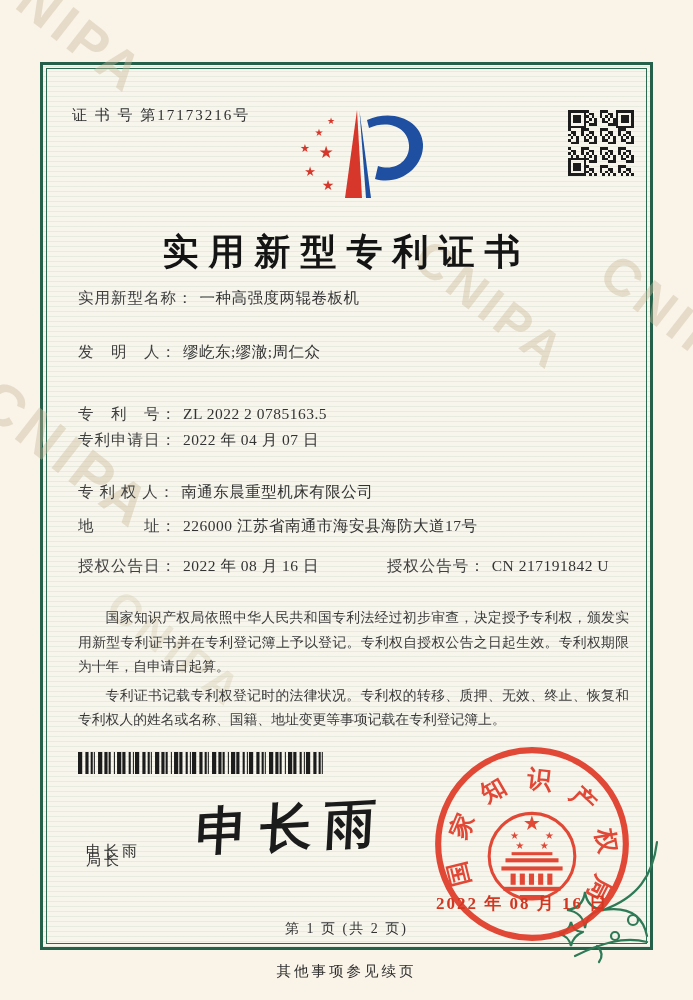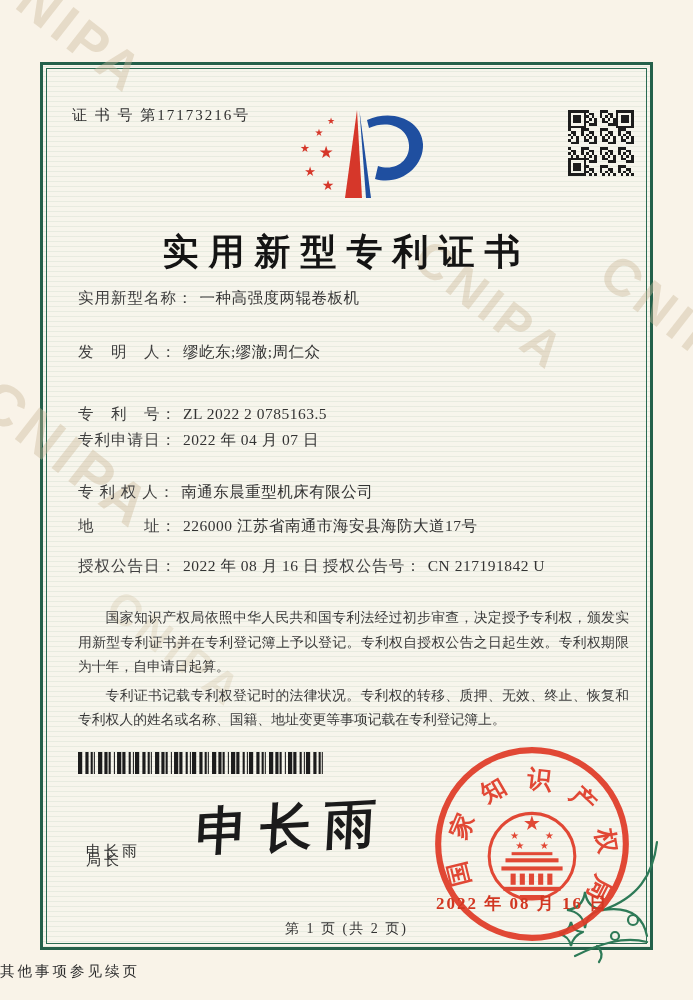--- a/index.html
+++ b/index.html
@@ -30,39 +30,39 @@
   .logo{position:absolute;left:283px;top:106px;width:150px;height:95px;z-index:2;}
   .qr{position:absolute;left:568px;top:110px;width:66px;height:66px;z-index:2;}
   .title{position:absolute;left:0;right:0;top:208px;text-align:center;font-size:36px;font-weight:bold;
          letter-spacing:10px;color:#141414;z-index:2;margin-top:20px;}
   
   .row{position:absolute;left:78px;right:60px;font-size:15.5px;z-index:2;white-space:nowrap;}
   .row .lab{color:#404040;letter-spacing:1px;}
   .row .val{margin-left:6px;letter-spacing:.5px;color:#333;}
   .r-name{top:288px}.r-inv{top:342px}.r-no{top:404px}.r-app{top:430px}
   .r-pat{top:482px}.r-addr{top:516px}.r-grant{top:556px}
-  .grant2{}
+  .grant2{margin-left:64px;}
   
   .paragraphs{position:absolute;left:78px;right:64px;top:606px;z-index:2;}
   .paragraphs p{margin:0 0 4px 0;font-size:13.8px;line-height:1.78;text-indent:2em;
                 text-align:justify;color:#3a3a3a;}
   
   .barcode{position:absolute;left:78px;top:752px;width:248px;height:22px;z-index:2;fill:#1c1c1c;}
   .sig-title{position:absolute;left:86px;top:851px;font-size:15px;letter-spacing:3px;z-index:2;}
   .sig-name{position:absolute;left:86px;top:842px;font-size:15px;letter-spacing:3px;z-index:2;}
   .autograph{position:absolute;left:196px;top:792px;width:230px;font-size:52px;font-weight:bold;
              transform:rotate(-3deg) skewX(-6deg);letter-spacing:12px;color:#1b1b1b;z-index:2;}
   
   .seal{position:absolute;left:430px;top:742px;width:204px;height:204px;z-index:4;opacity:.93;}
   .seal-date{position:absolute;left:436px;top:892px;font-size:17px;font-weight:bold;color:#d23722;
              letter-spacing:2px;z-index:5;white-space:nowrap;}
   
   .page-info{position:absolute;left:0;right:0;top:920px;text-align:center;font-size:14px;
              letter-spacing:2px;color:#333;z-index:2;}
-  .continuation{position:absolute;left:0;right:0;top:962px;font-size:14.5px;
+  .continuation{position:absolute;left:0;right:0;top:962px;text-align:center;font-size:14.5px;
                 letter-spacing:3px;color:#2e2e2e;z-index:2;}
 </style>
 </head>
 <body>
 
 <div class="certificate">
 
   <div class="frame"></div>
   <svg class="corner-ornament" viewBox="0 0 128 128">
     <g fill="none" stroke="#2e7a57" stroke-width="2.2" stroke-linecap="round">

